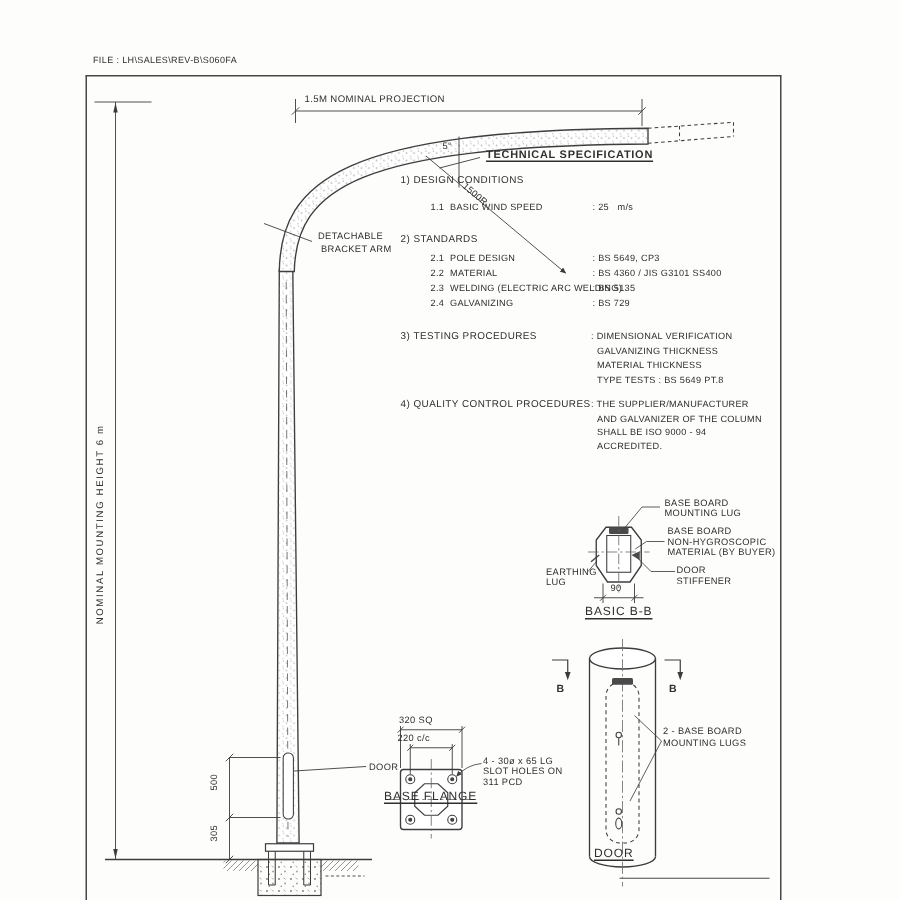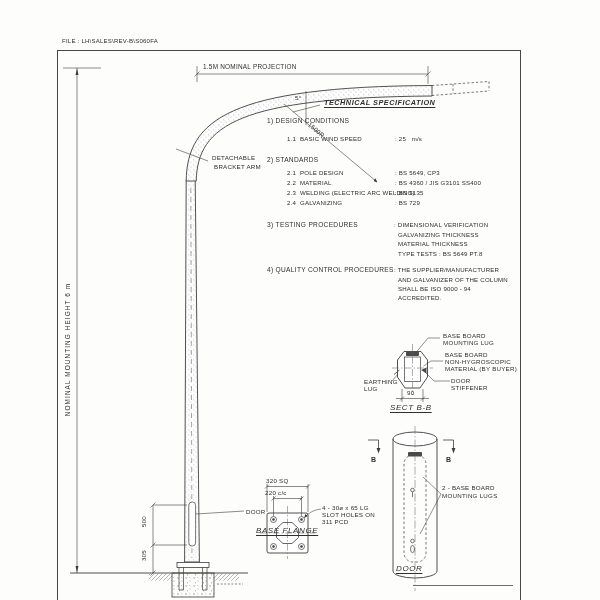--- a/index.html
+++ b/index.html
@@ -1,20 +1,20 @@
 <!DOCTYPE html>
 <html><head>
 <meta charset="utf-8">
 <style>
   html,body{margin:0;padding:0;background:#ffffff;}
   #sheet{position:relative;width:600px;height:600px;background:#fdfdfc;overflow:hidden;
          font-family:"Liberation Sans",sans-serif;color:#2e2e2e;}
   svg{position:absolute;left:0;top:0;}
   .t{position:absolute;font-size:6.2px;letter-spacing:.25px;white-space:pre;line-height:7px;color:#2f2f2f;}
-  .u{text-decoration:underline;text-underline-offset:2px;font-style:italic;}
+  .u{text-decoration:underline;text-underline-offset:2px;}
   .big{font-size:8px;letter-spacing:.6px;}
   .title{font-size:7.3px;letter-spacing:.5px;font-weight:bold;}
   .shead{font-size:6.6px;letter-spacing:.3px;}
   .row{position:absolute;font-size:6.1px;letter-spacing:.2px;white-space:pre;}
   .row .no{display:inline-block;width:13px;}
   .row .lb{display:inline-block;width:95px;}
   .vline{position:absolute;left:-6px;top:344px;width:150px;height:11px;text-align:center;
          transform:rotate(-90deg);font-size:6.4px;letter-spacing:1.1px;}
   .rot90{transform:rotate(-90deg);text-align:center;}
   .b{font-size:7px;font-weight:bold;}
@@ -247,21 +247,21 @@
   <div class="t" style="left:443px;top:332px;">BASE BOARD</div>
   <div class="t" style="left:443px;top:339px;">MOUNTING LUG</div>
   <div class="t" style="left:445px;top:351px;">BASE BOARD</div>
   <div class="t" style="left:445px;top:358px;">NON-HYGROSCOPIC</div>
   <div class="t" style="left:445px;top:365px;">MATERIAL (BY BUYER)</div>
   <div class="t" style="left:451px;top:377px;">DOOR</div>
   <div class="t" style="left:451px;top:384px;">STIFFENER</div>
   <div class="t" style="left:364px;top:378px;">EARTHING</div>
   <div class="t" style="left:364px;top:385px;">LUG</div>
   <div class="t" style="left:407px;top:389px;">90</div>
-  <div class="t big u" style="left:390px;top:404px;">SECT B-B</div>
+  <div class="t big u" style="left:390px;top:404px;">BASIC B-B</div>
 
   <div class="t" style="left:266px;top:477px;">320 SQ</div>
   <div class="t" style="left:265px;top:489px;">220 c/c</div>
   <div class="t" style="left:322px;top:504px;">4 - 30ø x 65 LG</div>
   <div class="t" style="left:322px;top:511px;">SLOT HOLES ON</div>
   <div class="t" style="left:322px;top:518px;">311 PCD</div>
   <div class="t big u" style="left:256px;top:527px;">BASE FLANGE</div>
 
   <div class="t b" style="left:371px;top:456px;">B</div>
   <div class="t b" style="left:446px;top:456px;">B</div>

